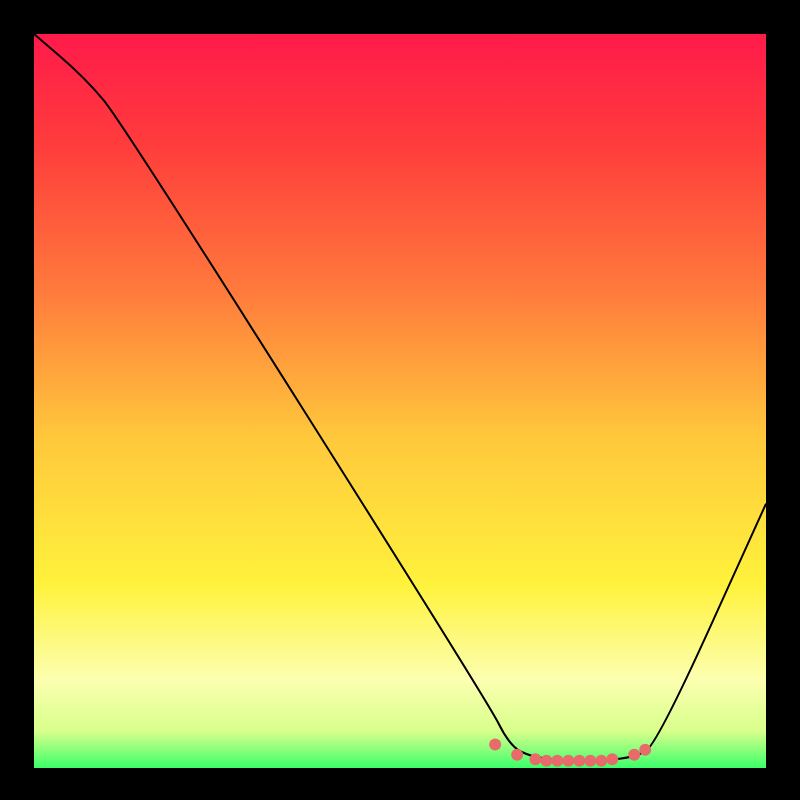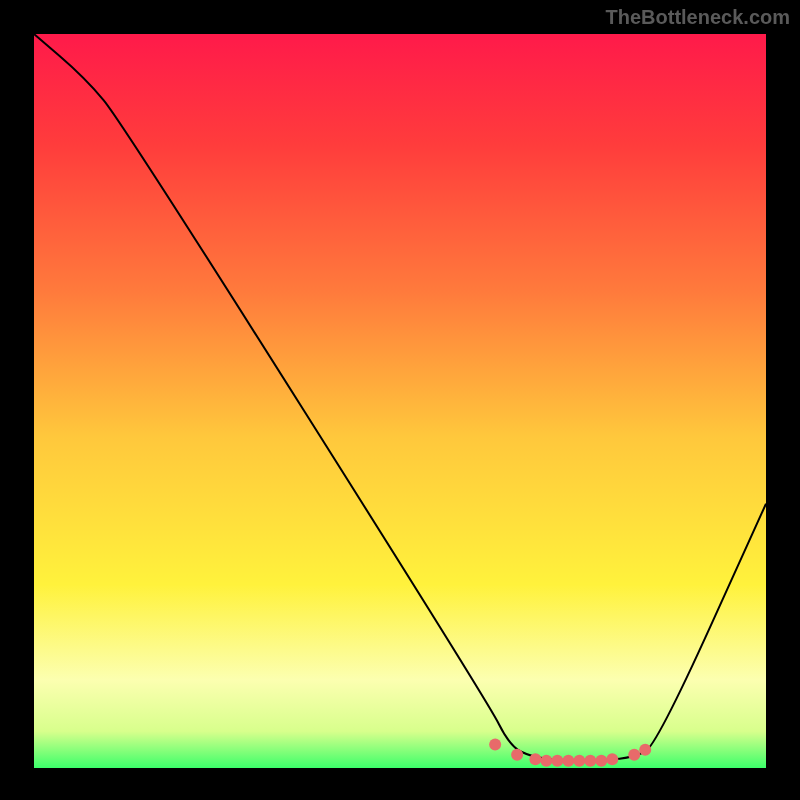--- a/index.html
+++ b/index.html
@@ -26,21 +26,20 @@
       z-index: 10;
     }
     svg {
       display: block;
     }
   </style>
 </head>
 <body>
 
 <div class="chart-container">
-  <div class="watermark">TheBottleneck.com</div>
   <svg width="800" height="800">
     <defs>
       <linearGradient id="bg-grad" x1="0" y1="0" x2="0" y2="1">
           <stop offset="0%" stop-color="#ff1a4a"></stop>
           <stop offset="15%" stop-color="#ff3c3c"></stop>
           <stop offset="35%" stop-color="#ff7a3c"></stop>
           <stop offset="55.00000000000001%" stop-color="#ffc83c"></stop>
           <stop offset="75%" stop-color="#fff23c"></stop>
           <stop offset="88%" stop-color="#fcffb0"></stop>
           <stop offset="95%" stop-color="#d8ff8c"></stop>

